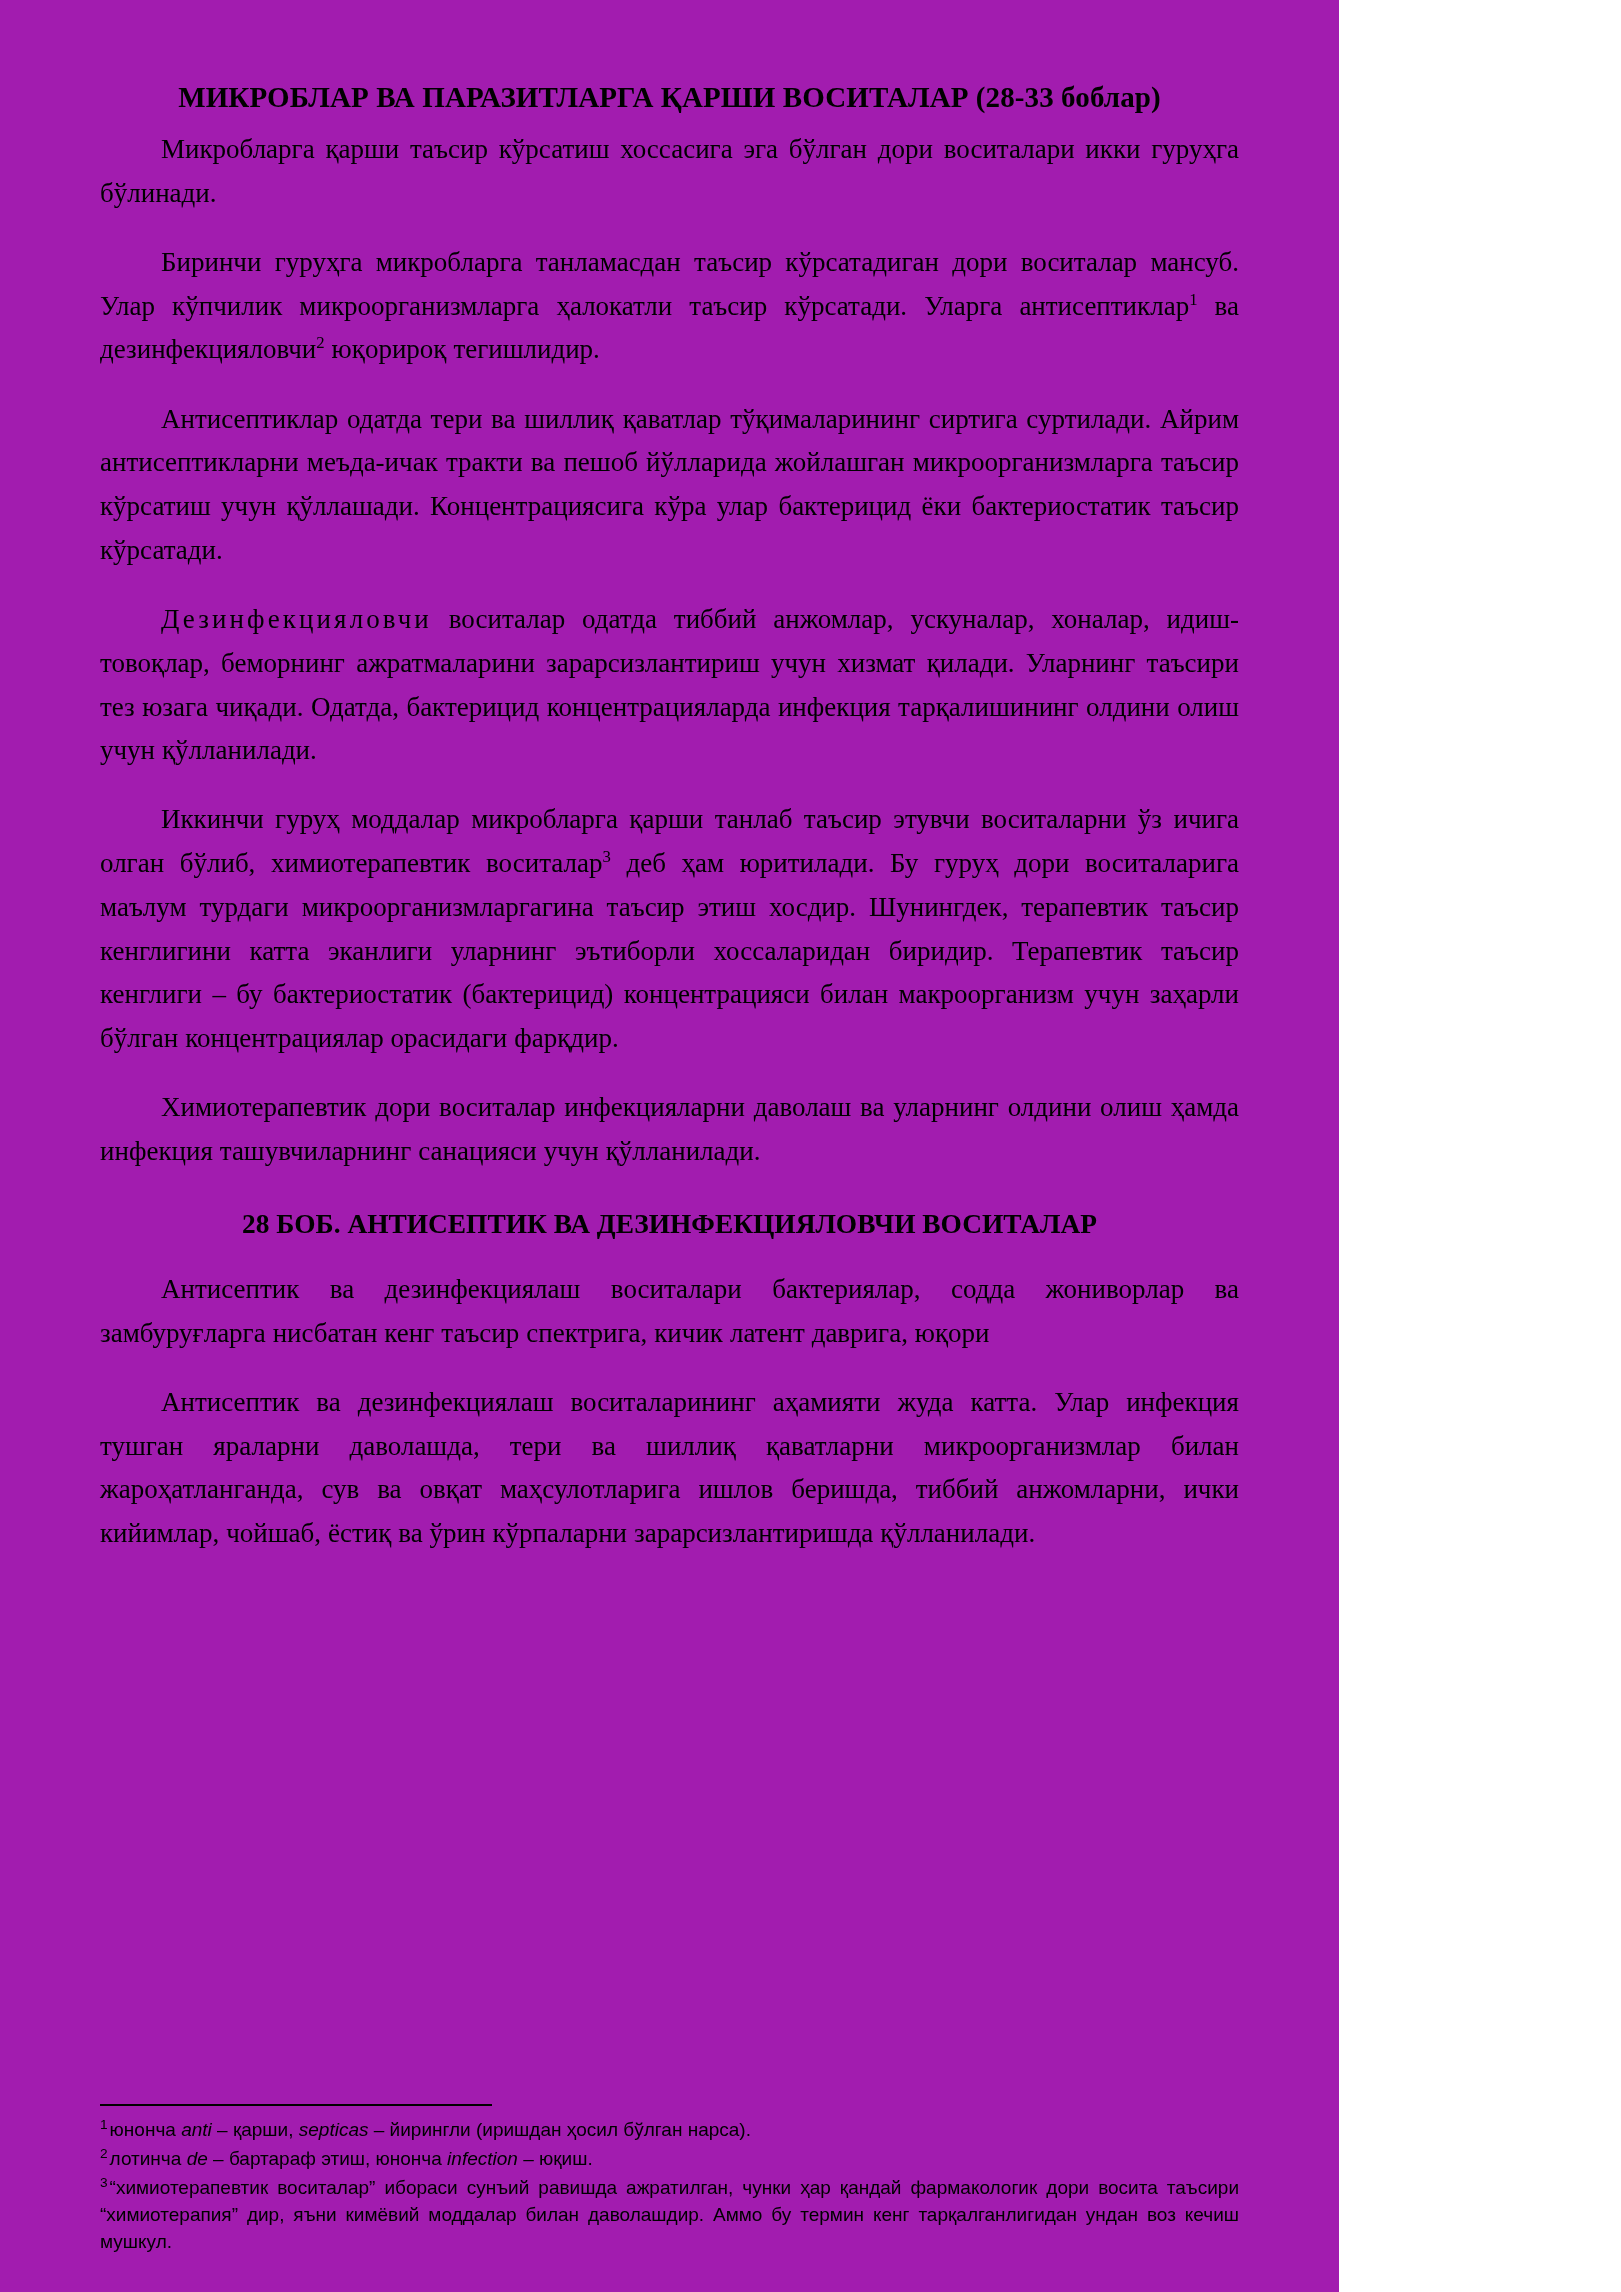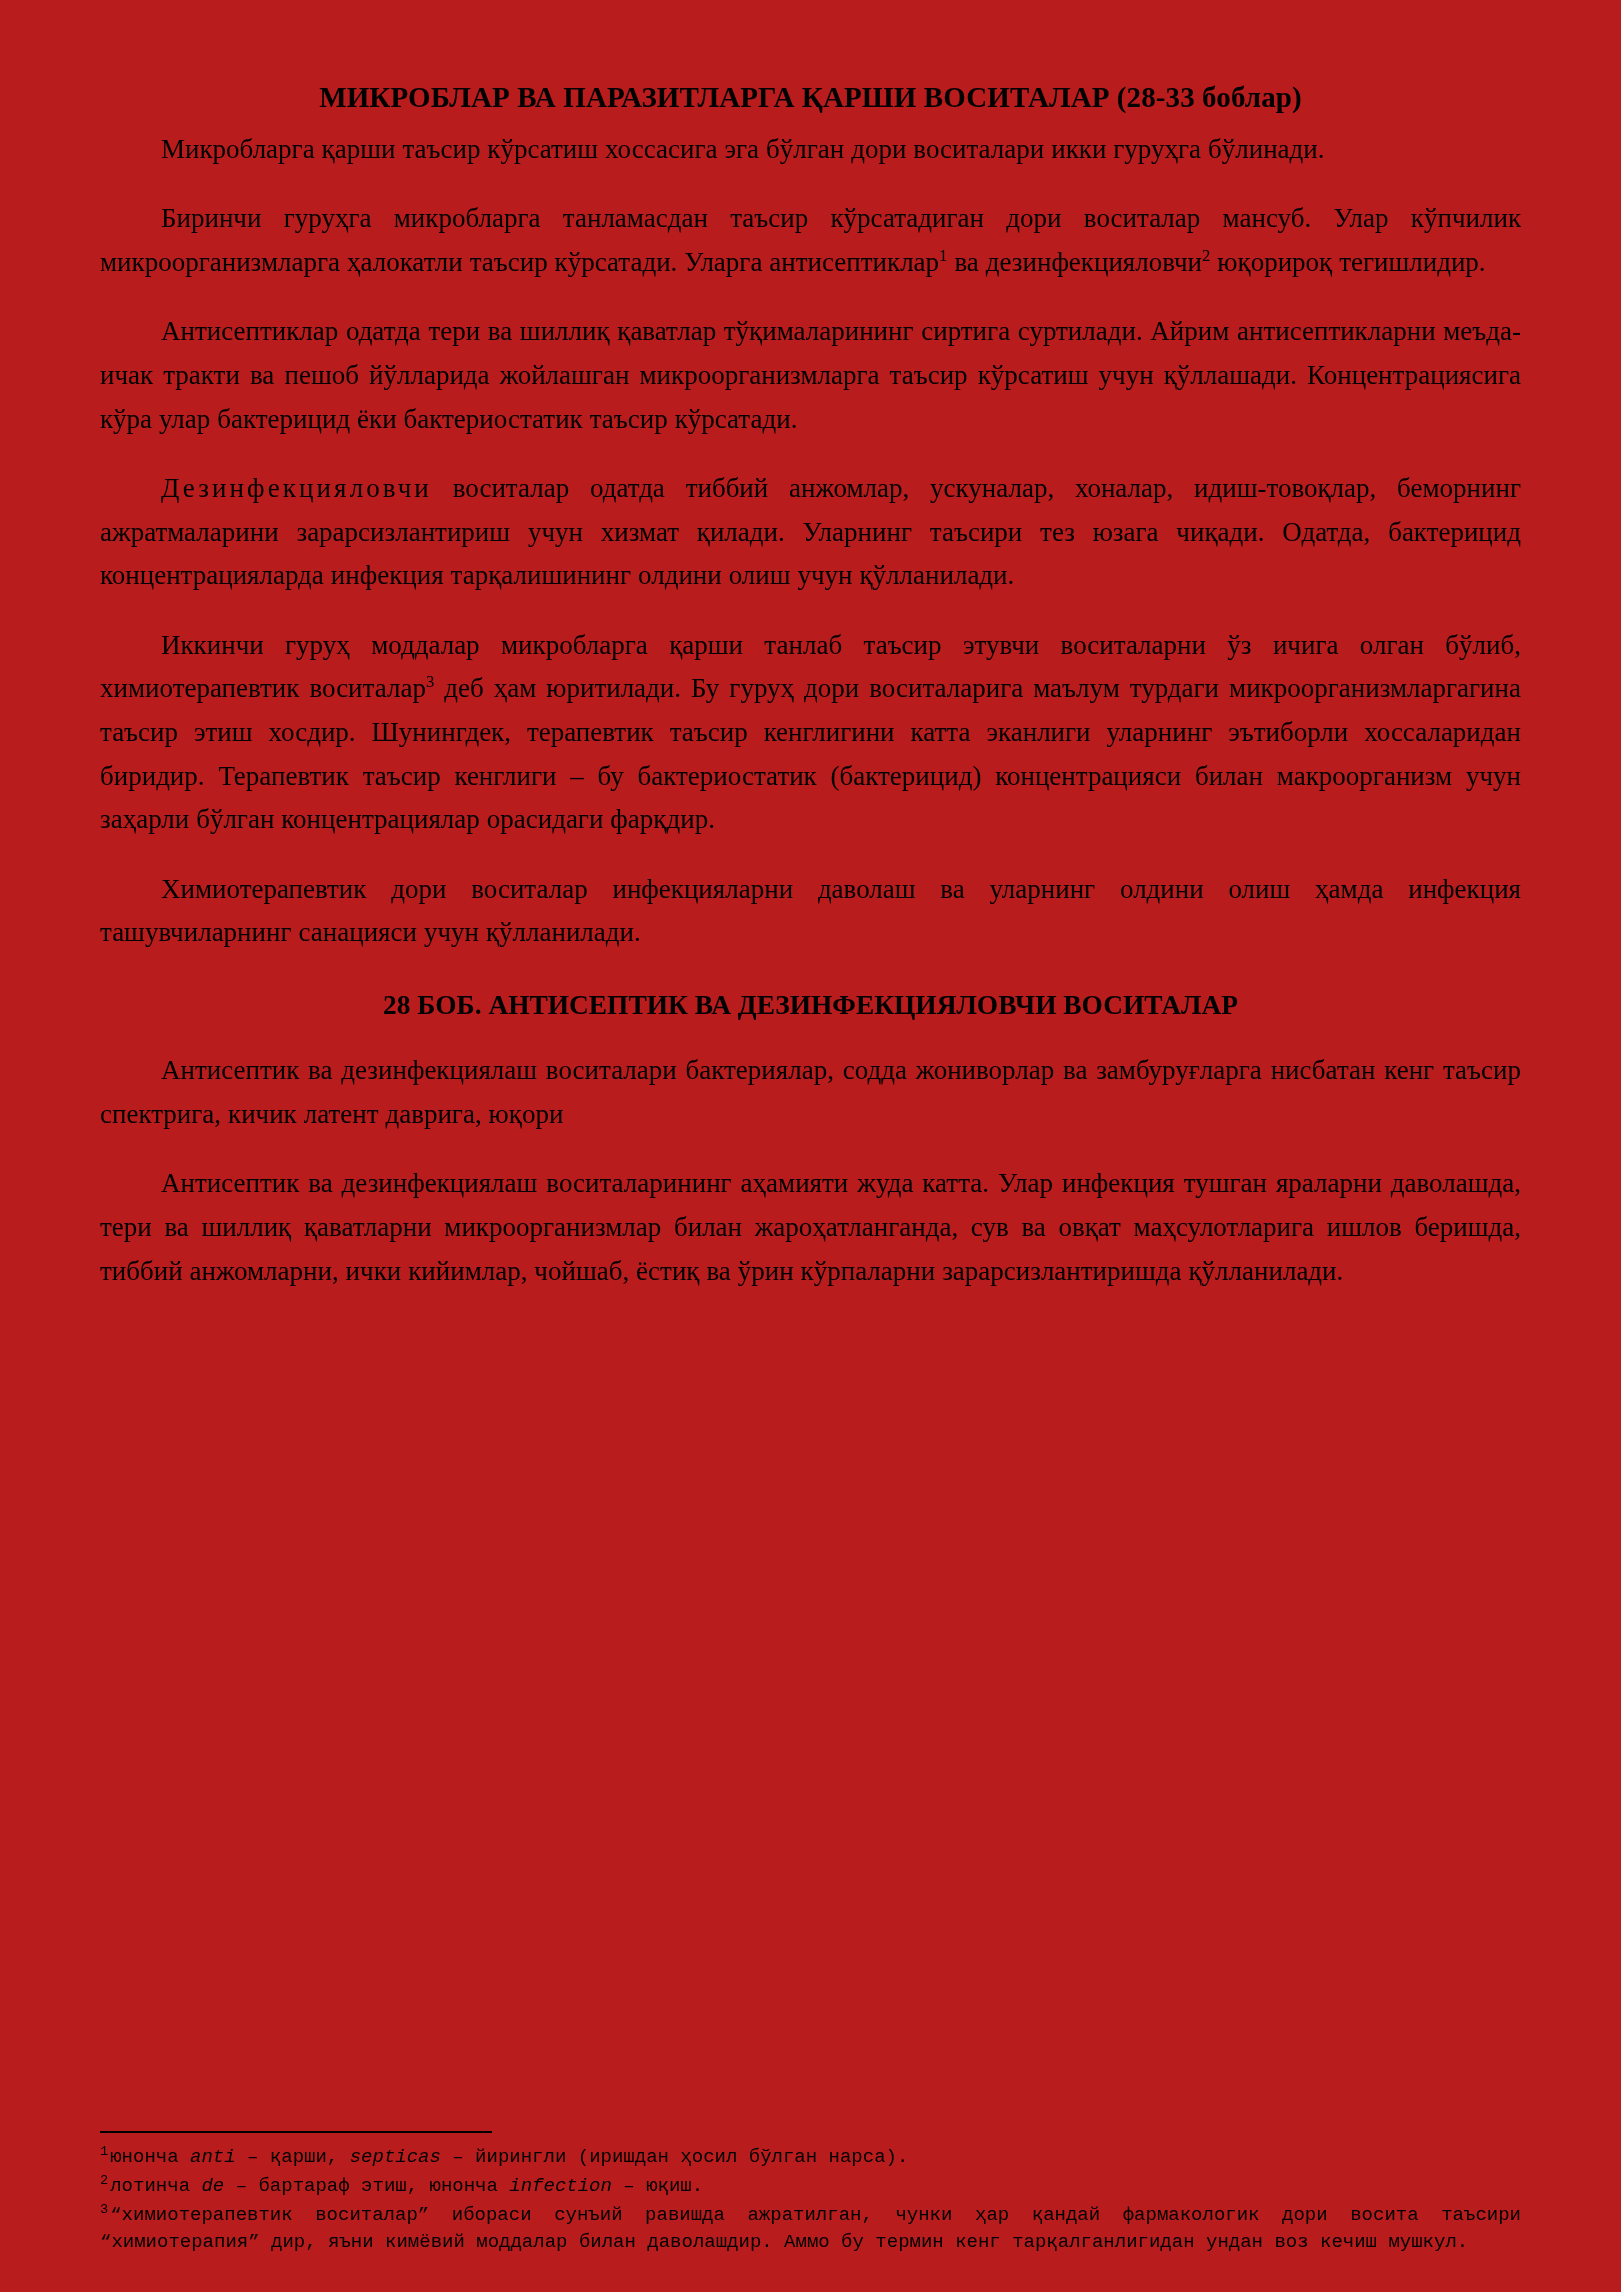--- a/index.html
+++ b/index.html
@@ -2,23 +2,23 @@
 <html><head>
 <meta charset="utf-8">
 <style>
   html, body {
     margin: 0;
     padding: 0;
     background: #ffffff;
   }
   .page {
     position: relative;
-    width: 1621px;
+    width: 1339px;
     height: 2293px;
-    background: #b91c1c;
+    background: #a21caf;
     box-sizing: border-box;
     padding: 65px 100px 0 100px;
     font-family: "Liberation Serif", "DejaVu Serif", serif;
     color: #000000;
     overflow: hidden;
   }
   .doc-title {
     text-align: center;
     font-weight: bold;
     font-size: 29px;
@@ -57,21 +57,21 @@
   sup {
     font-size: 0.62em;
     vertical-align: super;
     line-height: 0;
   }
   .footnotes {
     position: absolute;
     left: 100px;
     right: 100px;
     bottom: 35px;
-    font-family: Liberation Mono, monospace;
+    font-family: Liberation Sans, sans-serif;
     font-size: 19px;
     line-height: 1.42;
     color: #000000;
   }
   .footnote-rule {
     width: 392px;
     height: 0;
     border-top: 2px solid #000000;
     margin: 0 0 10.8px 0;
   }

